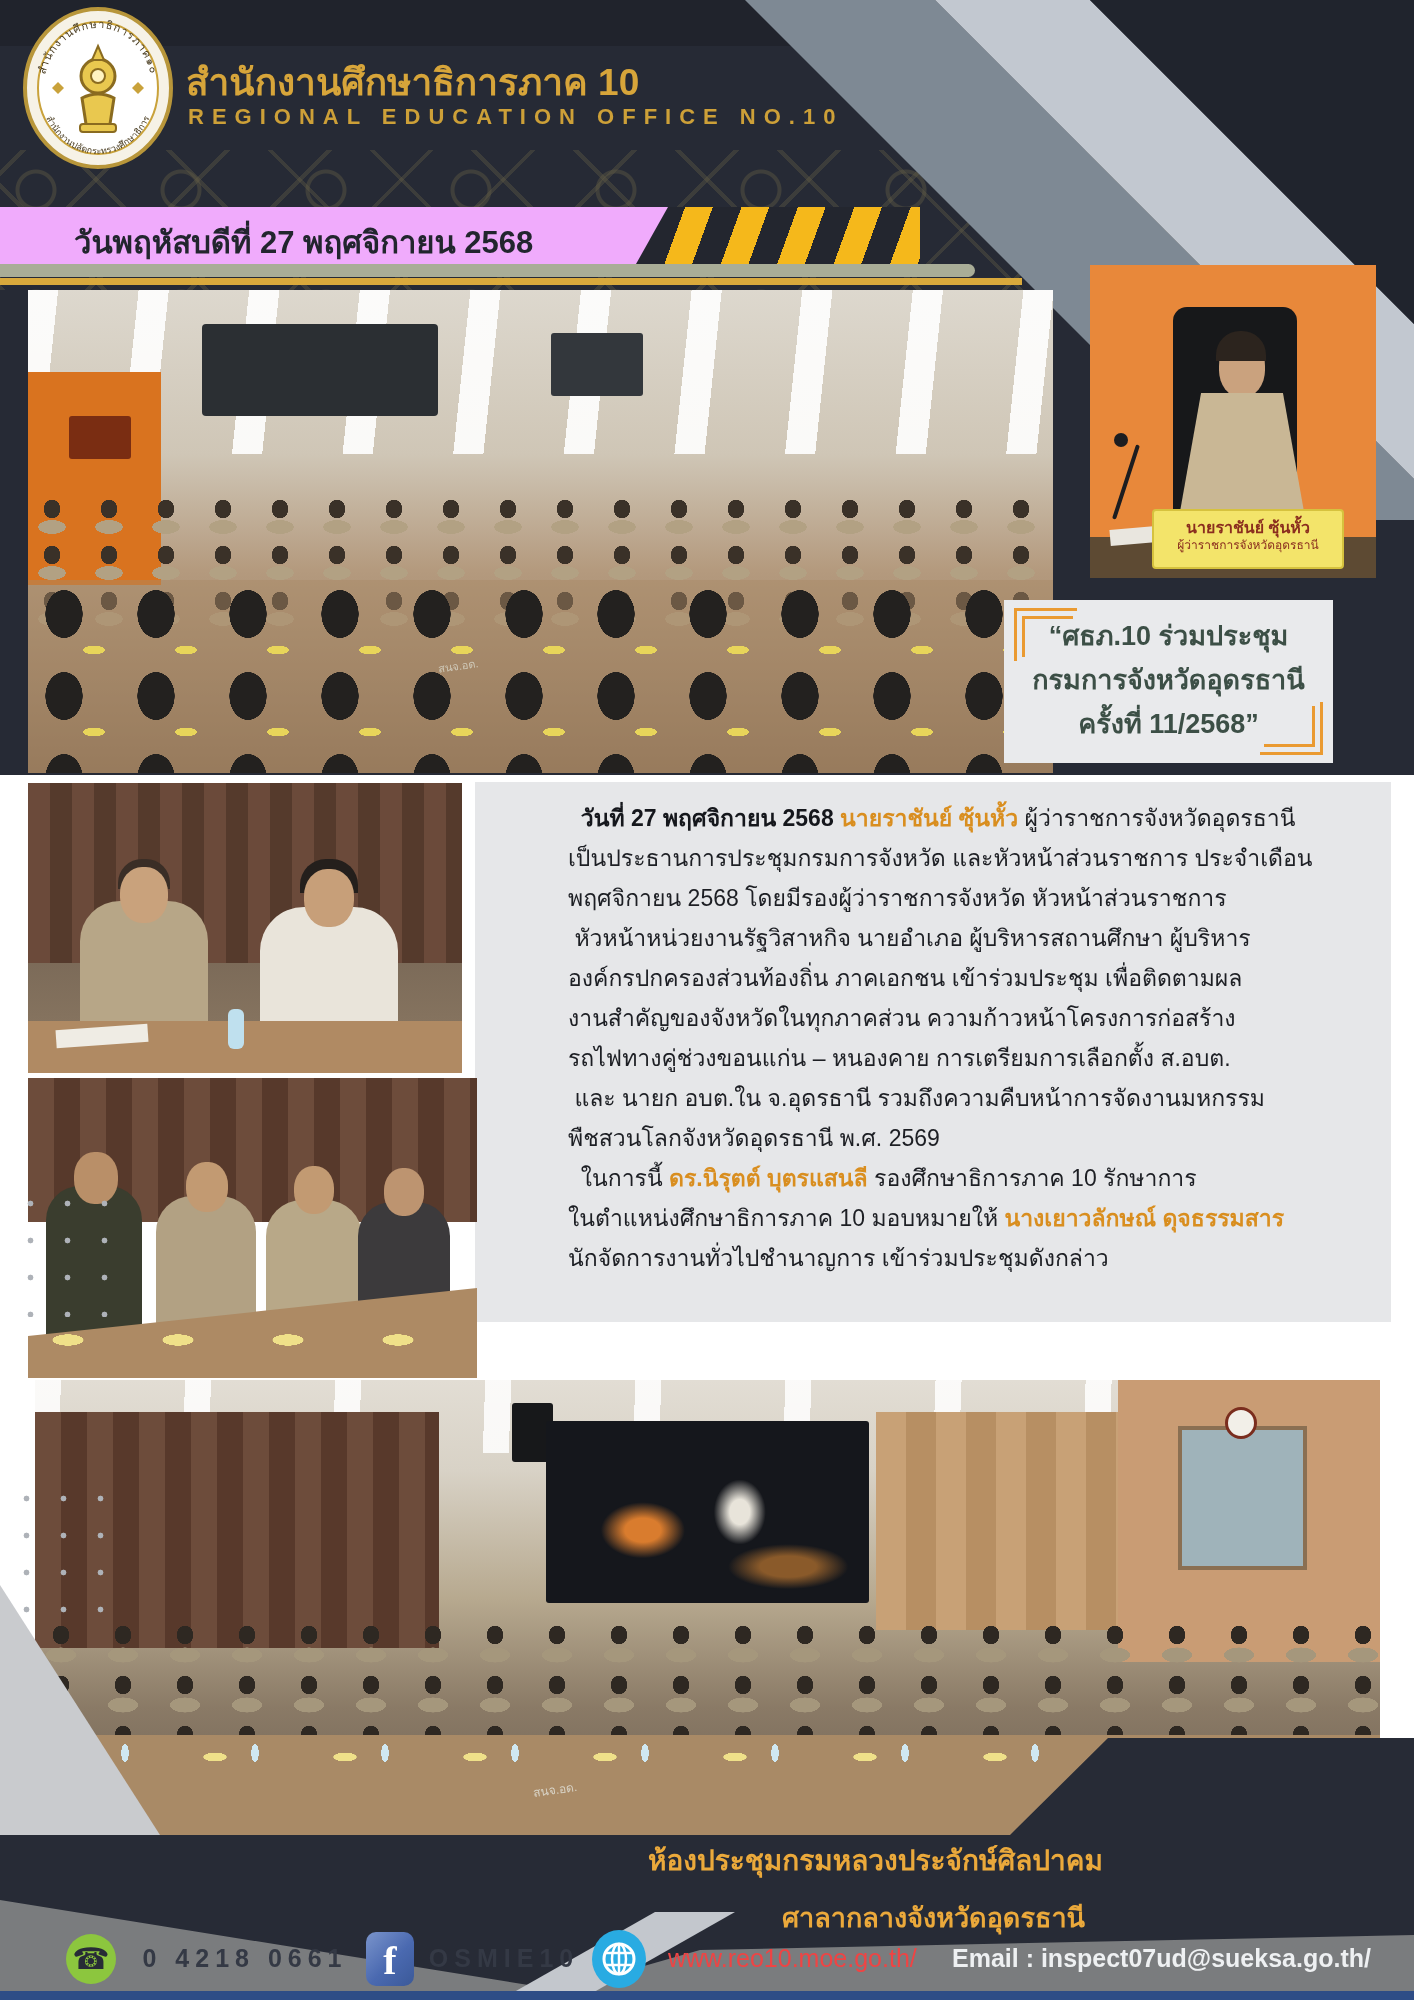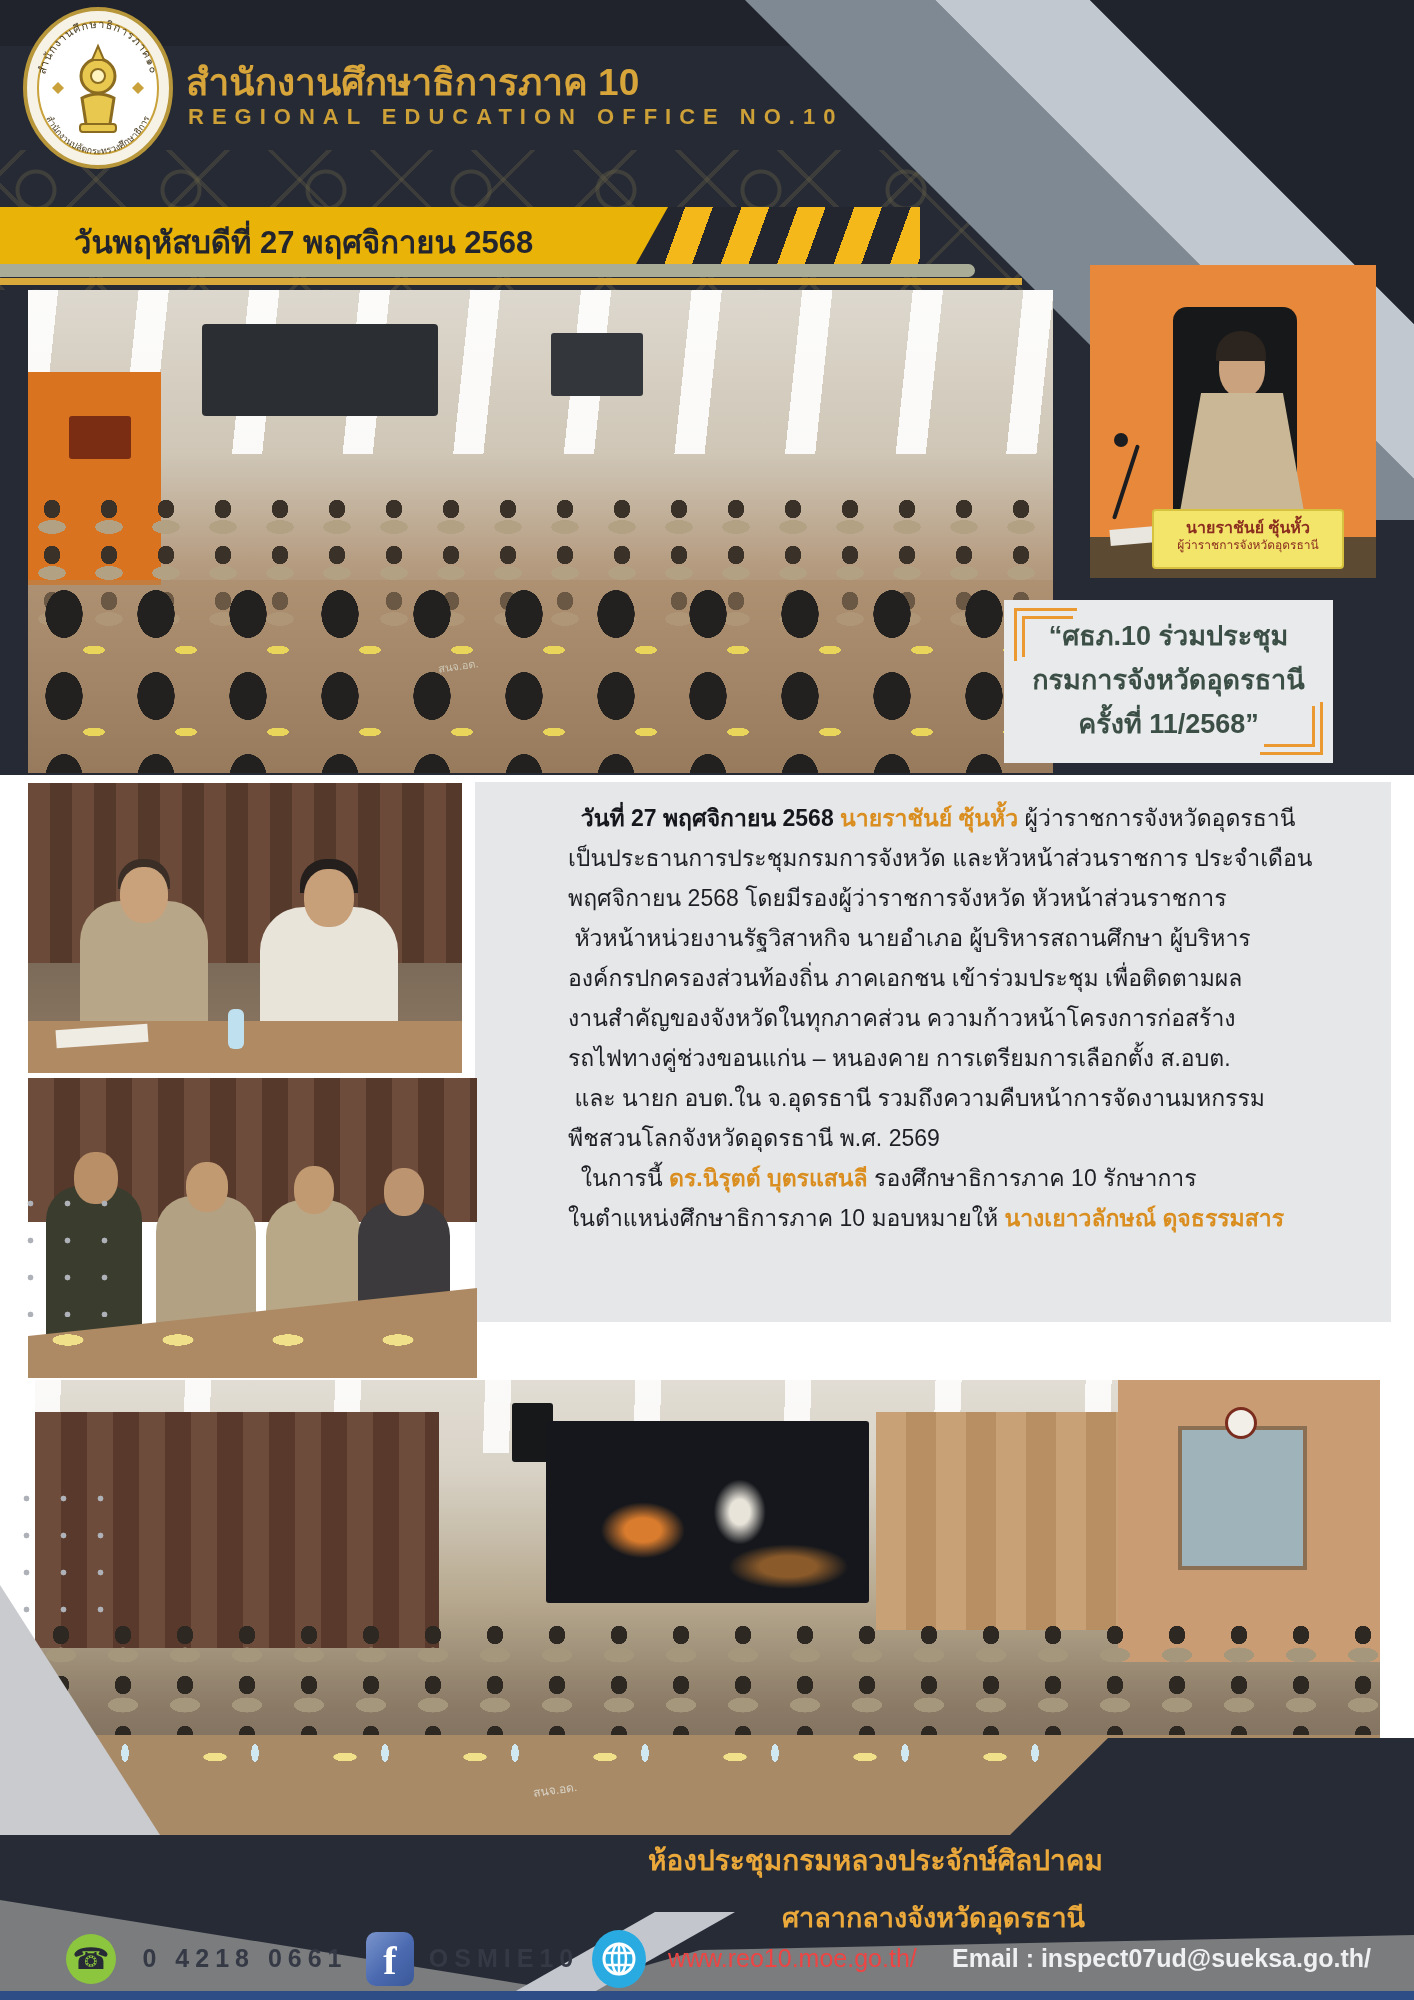--- a/index.html
+++ b/index.html
@@ -23,21 +23,21 @@
     clip-path:polygon(935px 0,1090px 0,1414px 324px,1414px 479px);}
   .stripe-corner{left:0;top:0;width:1414px;height:700px;background:#20242d;
     clip-path:polygon(1090px 0,1414px 0,1414px 324px);}
 
   .logo-wrap{left:22px;top:6px;width:152px;height:164px;}
   .org-title-th{left:186px;top:52px;font-size:37px;font-weight:bold;color:#d7a53a;white-space:nowrap;}
   .org-title-en{left:188px;top:104px;font-size:22px;font-weight:bold;color:#cda038;letter-spacing:8px;white-space:nowrap;}
 
   .banner-stripes{left:600px;top:207px;width:320px;height:57px;
     background:repeating-linear-gradient(110deg,#23262f 0 27px,#f5b81b 27px 53px);}
-  .date-banner{left:0;top:207px;width:668px;height:57px;background:#eab308;
+  .date-banner{left:0;top:207px;width:668px;height:57px;background:#f0abfc;
     clip-path:polygon(0 0,668px 0,636px 100%,0 100%);}
   .date-banner-text{left:74px;top:10px;font-size:31px;font-weight:bold;color:#22252e;white-space:nowrap;}
   .accent-pill{left:0;top:264px;width:975px;height:13px;background:#a9ad97;border-radius:0 7px 7px 0;}
   .accent-goldline{left:0;top:278px;width:1022px;height:7px;background:#d9a93c;}
 
   
   .photo{overflow:hidden;}
   .photo1{left:28px;top:290px;width:1025px;height:483px;
     background:linear-gradient(180deg,#ddd8ce 0%,#cfc6b6 34%,#b49a7e 58%,#8a6f55 100%);}
   .p1-lights{left:0;top:0;width:100%;height:34%;
@@ -275,20 +275,21 @@
         <div class="art-line"><span>เป็นประธานการประชุมกรมการจังหวัด และหัวหน้าส่วนราชการ ประจำเดือน</span></div>
         <div class="art-line"><span>พฤศจิกายน 2568  โดยมีรองผู้ว่าราชการจังหวัด  หัวหน้าส่วนราชการ</span></div>
         <div class="art-line"><span>&nbsp;หัวหน้าหน่วยงานรัฐวิสาหกิจ นายอำเภอ ผู้บริหารสถานศึกษา ผู้บริหาร</span></div>
         <div class="art-line"><span>องค์กรปกครองส่วนท้องถิ่น ภาคเอกชน เข้าร่วมประชุม เพื่อติดตามผล</span></div>
         <div class="art-line"><span>งานสำคัญของจังหวัดในทุกภาคส่วน ความก้าวหน้าโครงการก่อสร้าง</span></div>
         <div class="art-line"><span>รถไฟทางคู่ช่วงขอนแก่น – หนองคาย การเตรียมการเลือกตั้ง ส.อบต.</span></div>
         <div class="art-line"><span>&nbsp;และ นายก อบต.ใน จ.อุดรธานี  รวมถึงความคืบหน้าการจัดงานมหกรรม</span></div>
         <div class="art-line"><span>พืชสวนโลกจังหวัดอุดรธานี พ.ศ. 2569</span></div>
         <div class="art-line"><span>&nbsp;&nbsp;ในการนี้ </span><span class="seg-o">ดร.นิรุตต์ บุตรแสนลี</span><span> รองศึกษาธิการภาค 10 รักษาการ</span></div>
         <div class="art-line"><span>ในตำแหน่งศึกษาธิการภาค 10 มอบหมายให้ </span><span class="seg-o">นางเยาวลักษณ์  ดุจธรรมสาร</span></div>
+        <div class="art-line"><span>นักจัดการงานทั่วไปชำนาญการ เข้าร่วมประชุมดังกล่าว</span></div>
       </div>
   </div>
 
   <div class="abs photo photo2">
     <div class="abs p2-curtain"></div>
     <div class="abs p2-body1"></div>
     <div class="abs p2-hair1"></div>
     <div class="abs p2-head1"></div>
     <div class="abs p2-body2"></div>
     <div class="abs p2-hair2"></div>

